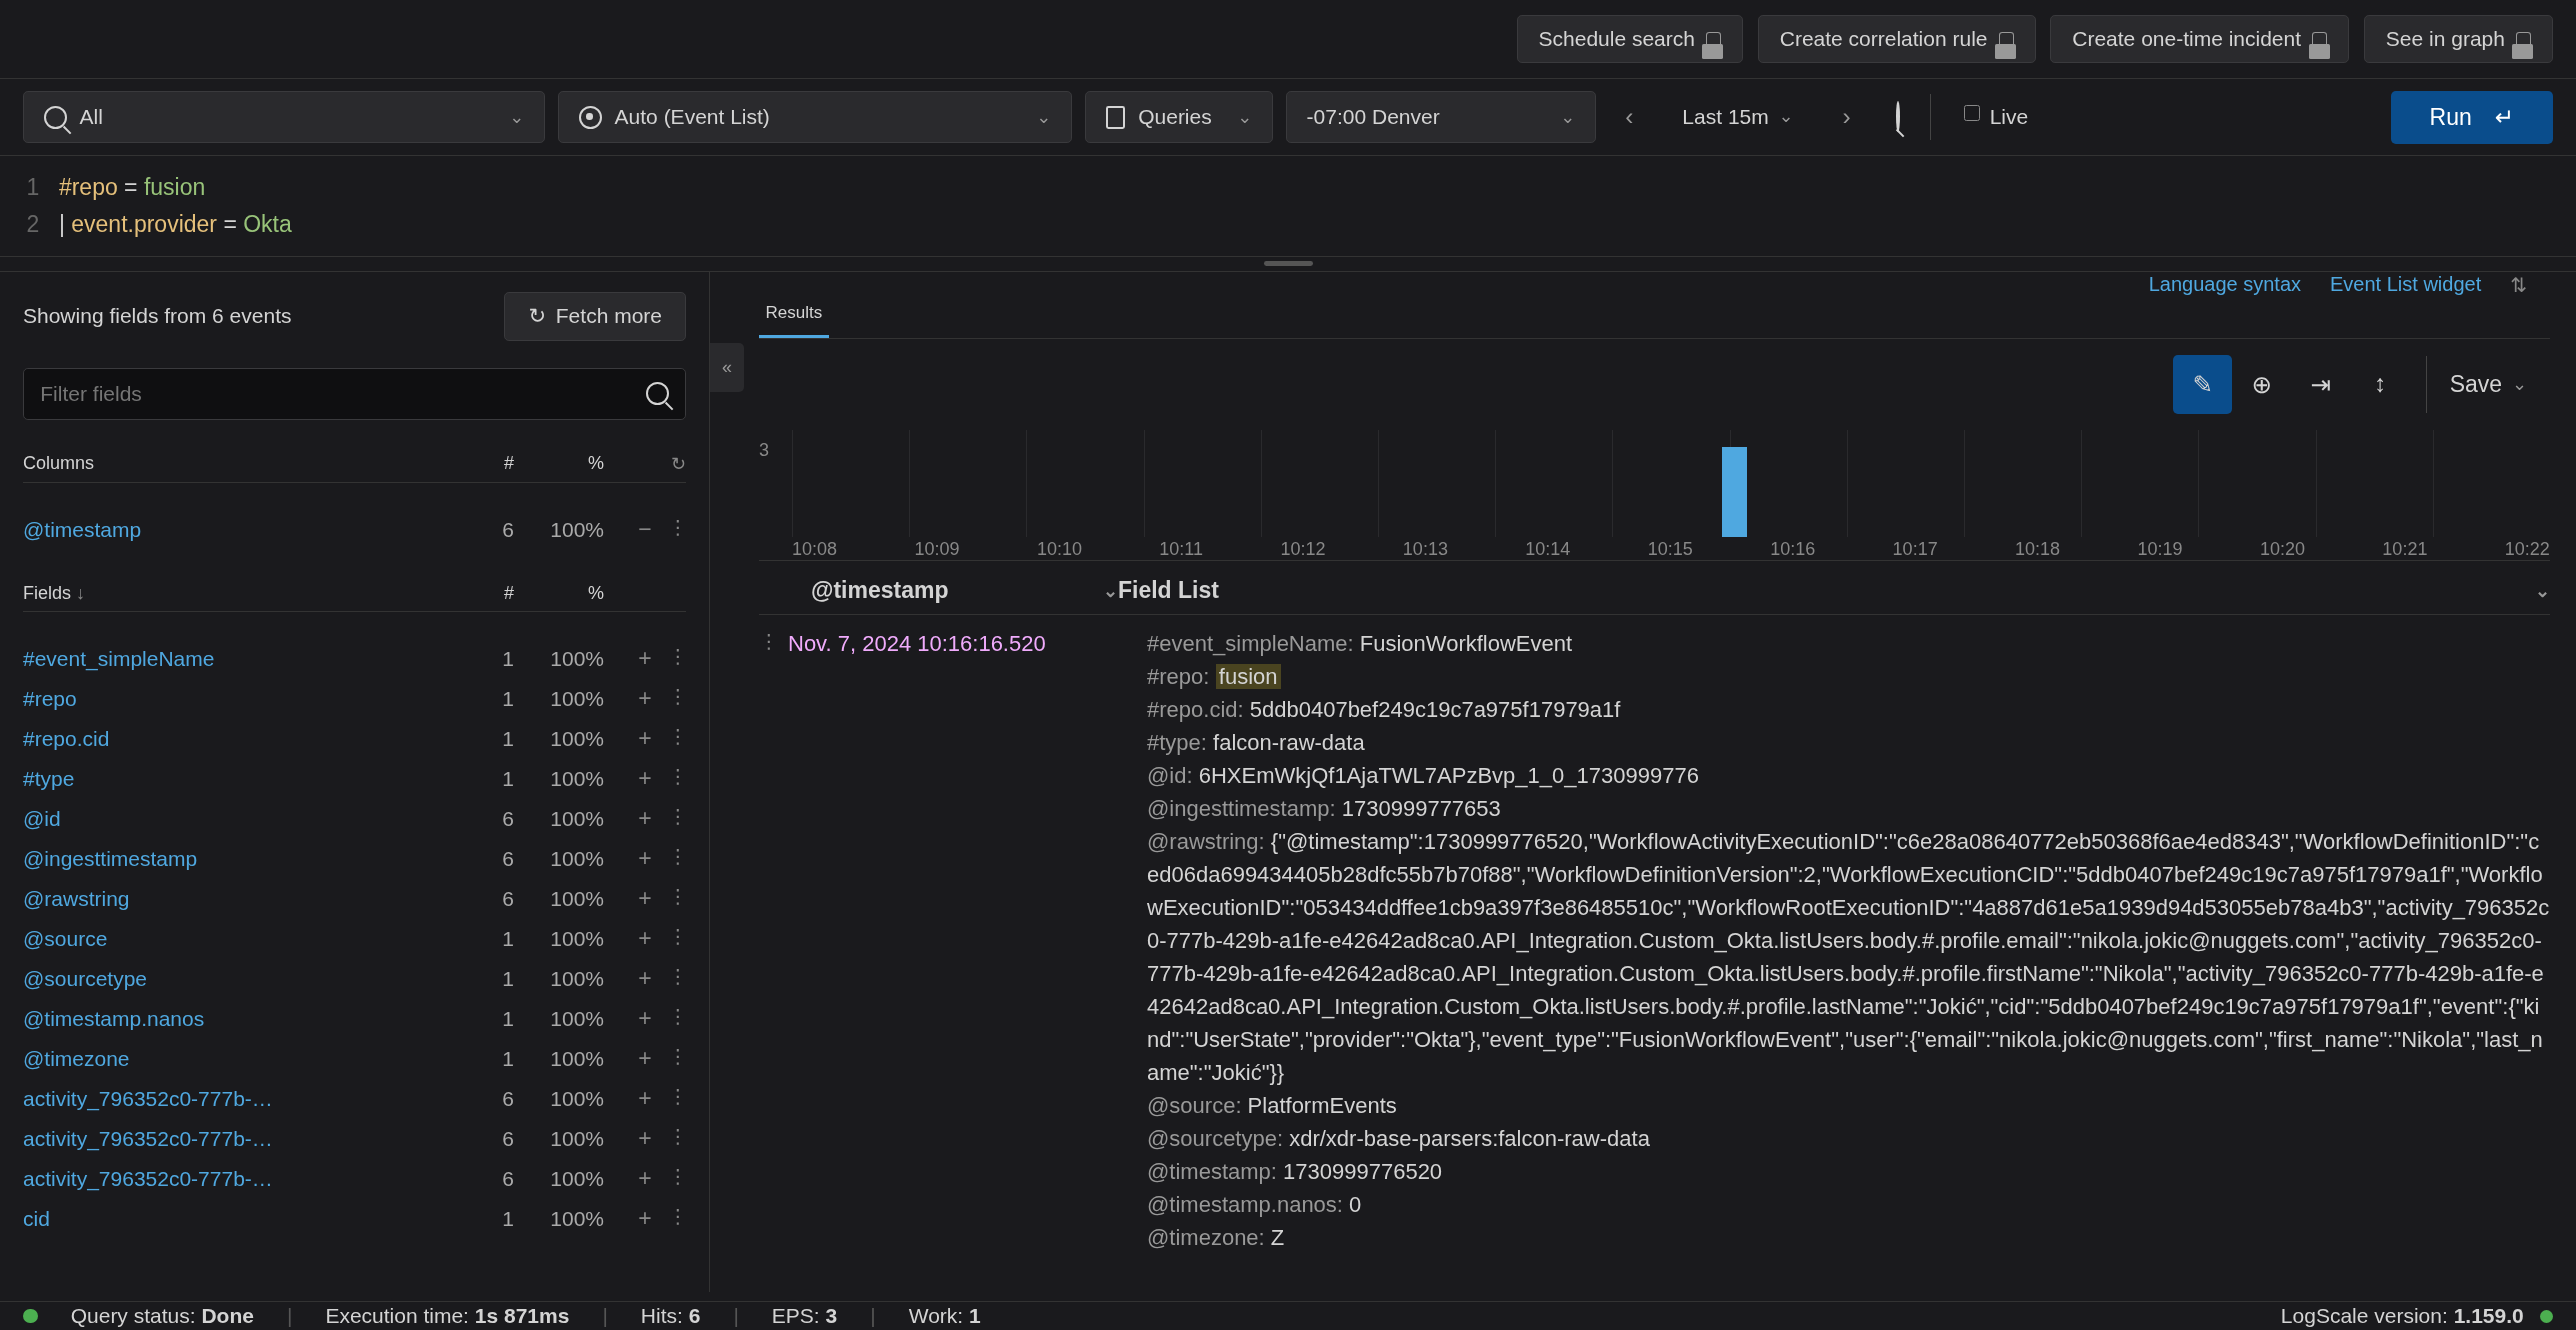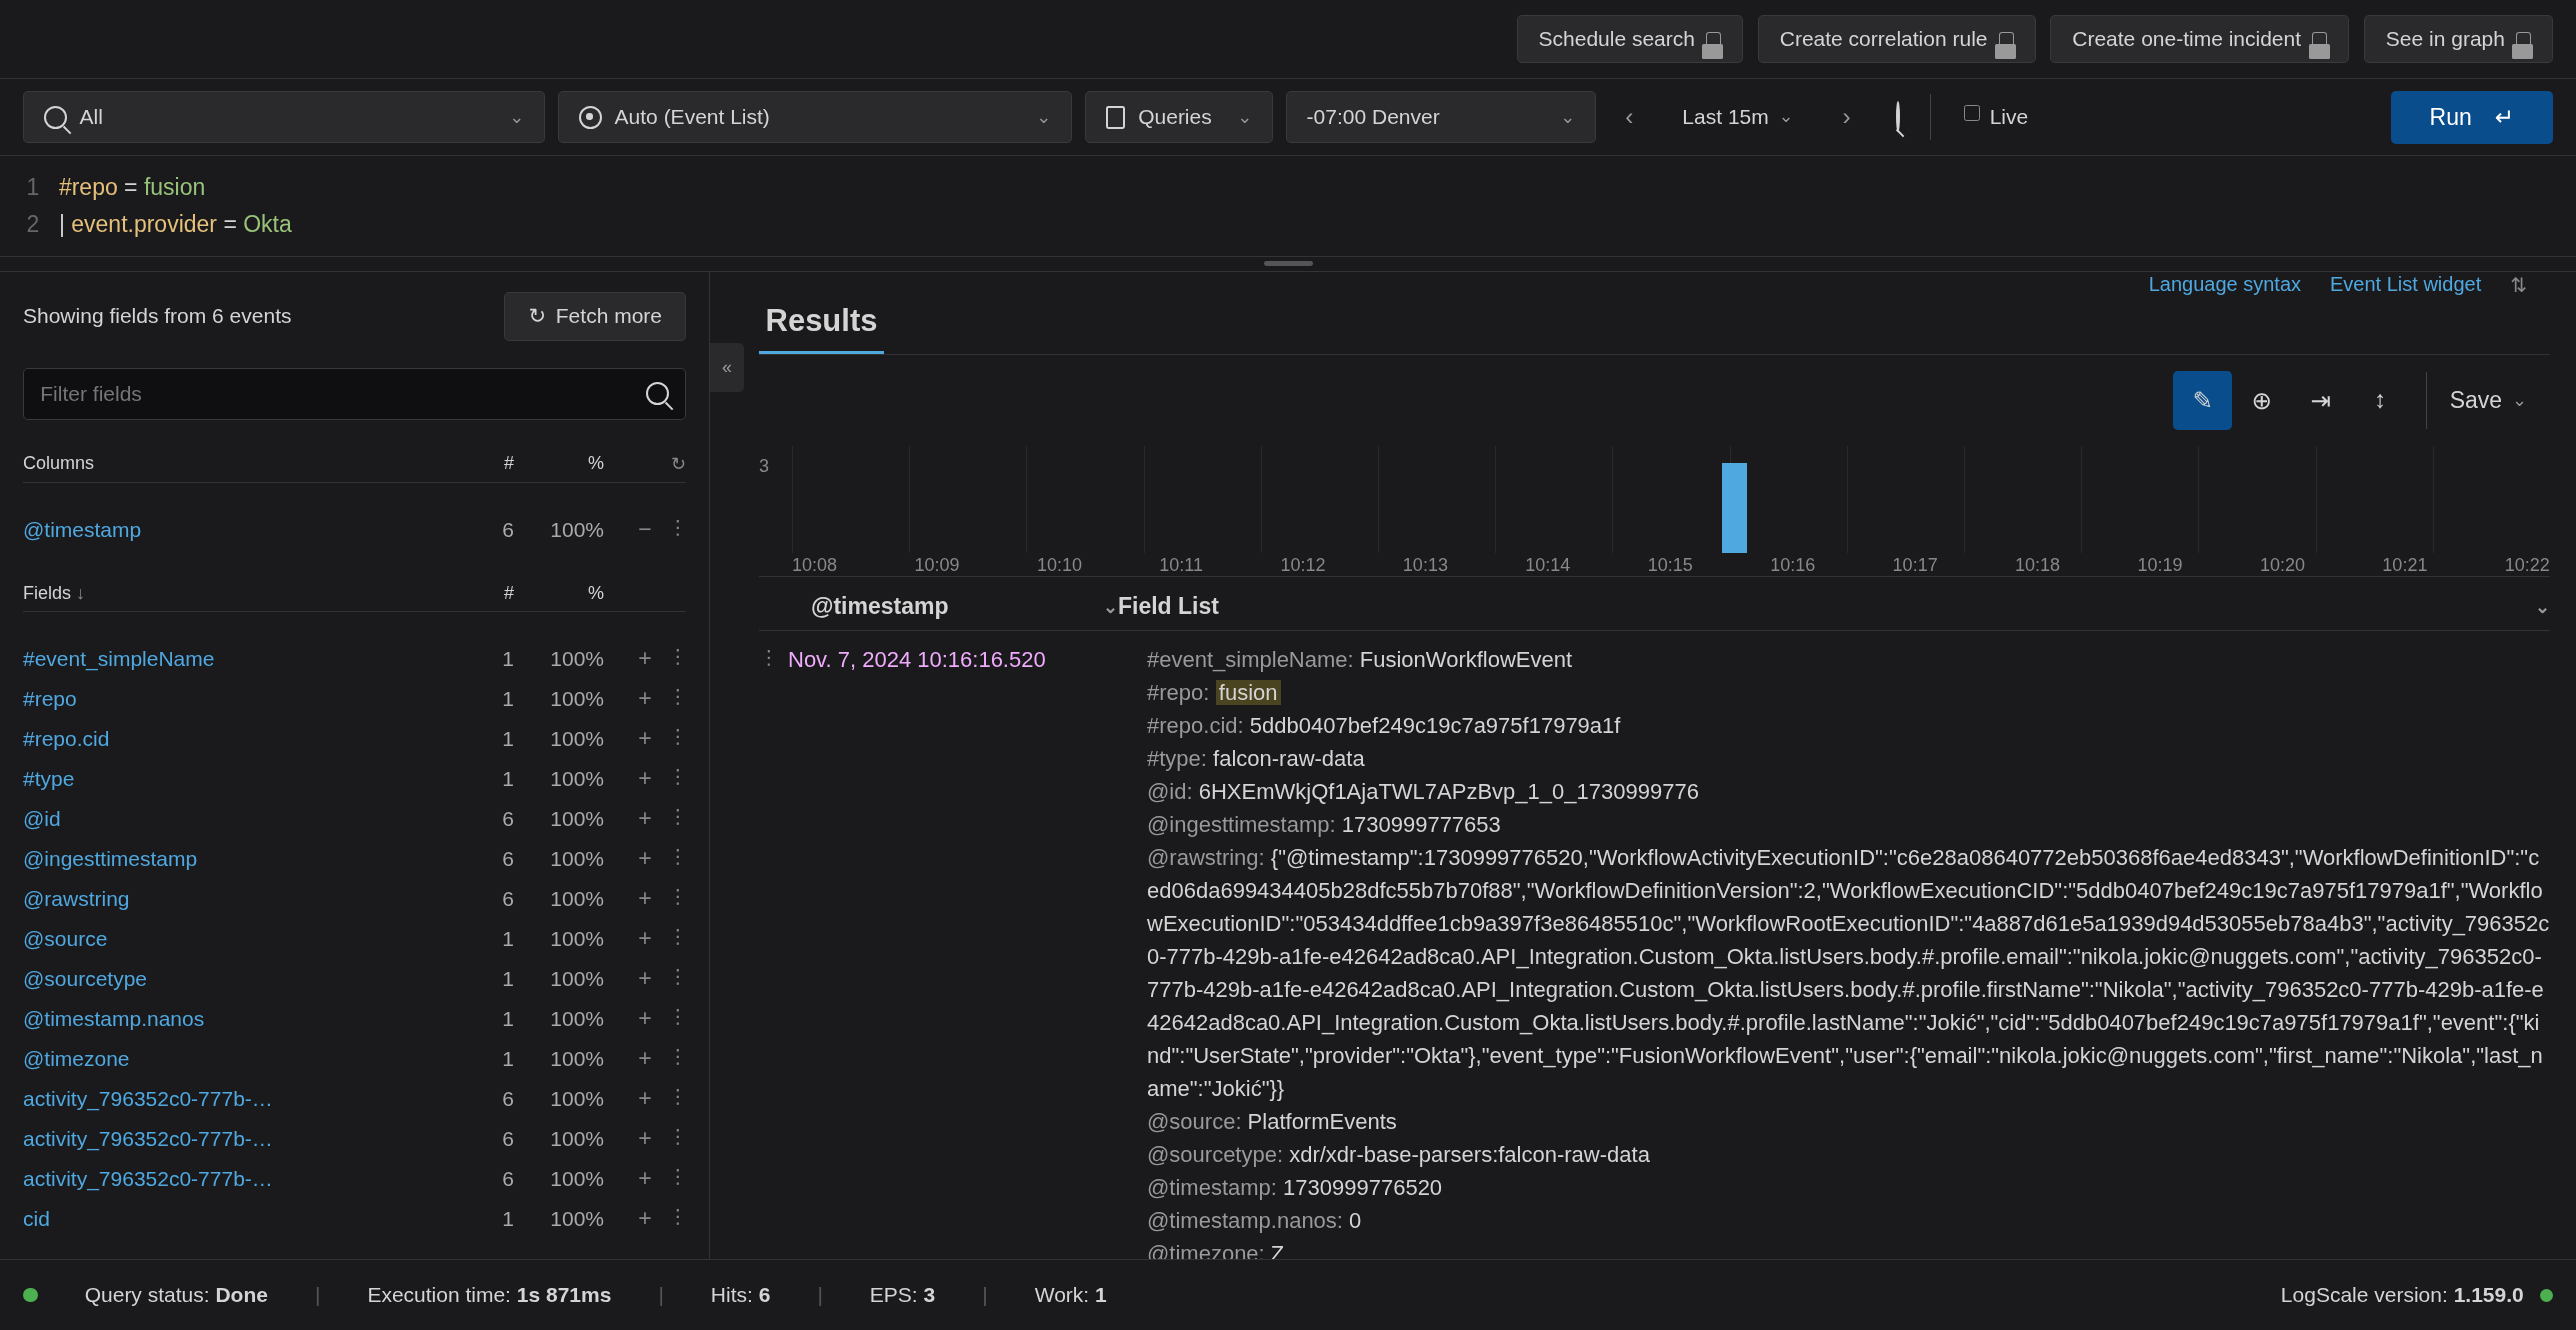--- a/index.html
+++ b/index.html
@@ -50,21 +50,21 @@
 .field-row .name{flex:1;color:#d4d4d4;overflow:hidden;text-overflow:ellipsis;white-space:nowrap}
 .field-row .name.blue{color:#4fa8e0}
 .field-row .cnt{width:57px;text-align:right;color:#aaa}
 .field-row .pct{width:90px;text-align:right;color:#aaa}
 .field-row .act{width:82px;display:flex;justify-content:flex-end;gap:16.3px;color:#888}
 .plus{font-size:23px}
 .dots{font-size:19.6px;letter-spacing:-1.6px}
 .dash{font-size:23px}
 .content{flex:1;display:flex;flex-direction:column;padding:19.6px 26px 0 49px;overflow:hidden}
 .tabs{display:flex;border-bottom:0.8px solid #333}
-.tab{padding:11.4px 6.5px;font-size:31px;font-weight:700;border-bottom:3.3px solid #4fa8e0}
+.tab{padding:11.4px 6.5px;font-size:17px;font-weight:400;border-bottom:3.3px solid #4fa8e0}
 .result-tools{display:flex;justify-content:flex-end;gap:0;padding:16.3px 0;align-items:center}
 .tool-btn{width:59px;height:59px;display:flex;align-items:center;justify-content:center;border-radius:4.9px;font-size:24.5px;color:#d4d4d4}
 .tool-btn.active{background:#0a4d8c}
 .save-btn{padding:14.7px 23px;font-size:23px;display:flex;align-items:center;gap:9.8px;margin-left:16.3px}
 .chart{height:131px;position:relative;border-bottom:0.8px solid #333;margin-bottom:6.5px}
 .chart-y{position:absolute;left:0;top:9.8px;font-size:18px;color:#888}
 .chart-axis{position:absolute;bottom:0;left:33px;right:0;display:flex;justify-content:space-between;font-size:18px;color:#888}
 .chart-bar{position:absolute;bottom:23px;width:24.5px;height:90px;background:#4fa8e0;left:963px}
 .chart-grid{position:absolute;left:33px;right:0;top:0;bottom:23px;display:flex}
 .chart-grid div{flex:1;border-left:0.8px solid #2a2a2d}
@@ -73,21 +73,21 @@
 .th.ts{flex:0 0 359px;padding-left:52px}
 .th.fl{flex:1}
 .event-row{display:flex;padding:11.4px 0;font-family:'Consolas',monospace;font-size:22px;line-height:1.5}
 .event-row .gutter{width:29px;color:#888;font-size:19.6px}
 .event-row .ts-col{flex:0 0 359px;color:#f0abfc}
 .event-row .fl-col{flex:1;word-break:break-all}
 .key{color:#999}
 .colon{color:#999}
 .val{color:#d4d4d4}
 .val.hl{color:#d4d4d4;background:#4a4420;padding:0 3.3px}
-.footer{position:fixed;bottom:0;left:0;right:0;display:flex;align-items:center;padding:23px 23px;border-top:0.8px solid #333;background:#1a1a1d;font-size:21px;gap:47px}
+.footer{position:fixed;bottom:0;left:0;right:0;display:flex;align-items:center;padding:2px 23px;border-top:0.8px solid #333;background:#1a1a1d;font-size:21px;gap:33px}
 .status-dot{width:14.7px;height:14.7px;background:#4caf50;border-radius:50%}
 .footer .sep{color:#555}
 .footer .right{margin-left:auto;display:flex;gap:16.3px;align-items:center}
 .green-dot{width:13px;height:13px;background:#4caf50;border-radius:50%}
 </style>
 </head>
 <body>
 
 <div class="top-bar">
   <div class="pill-btn">

